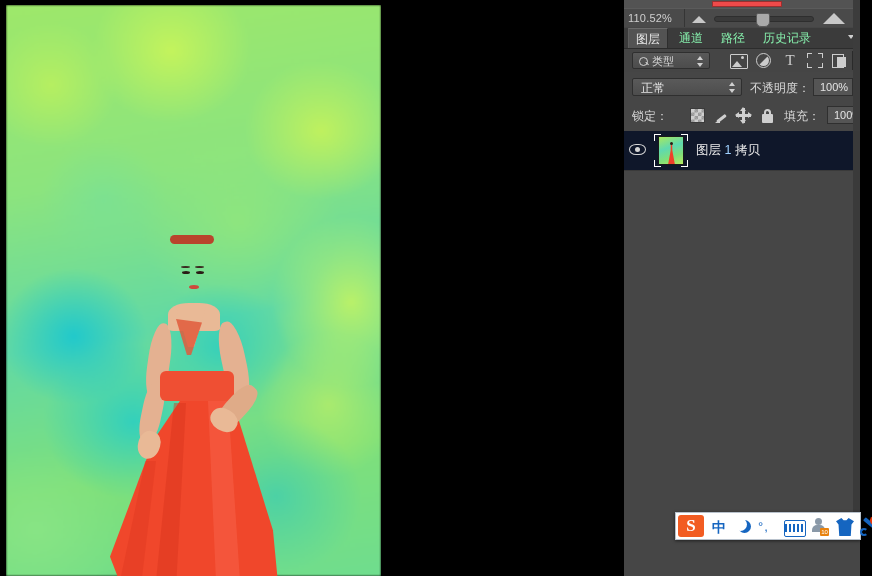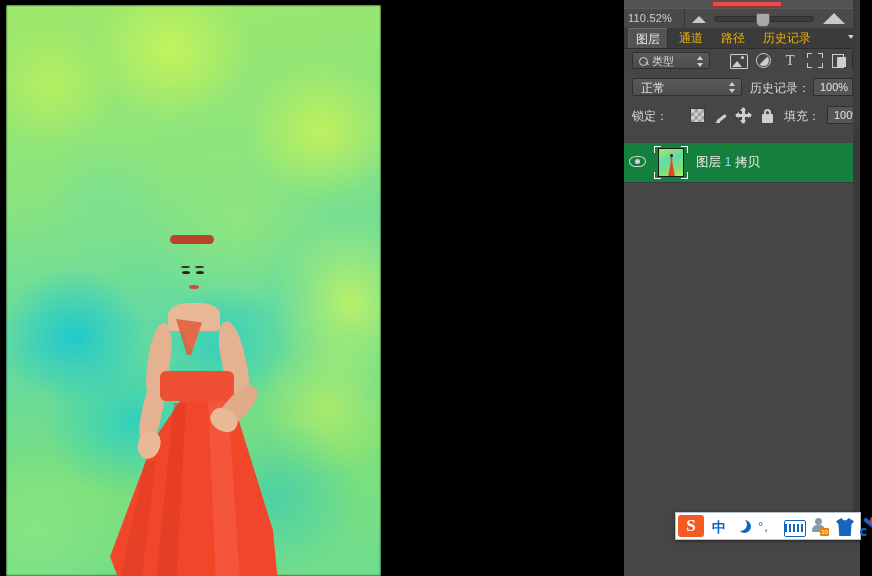--- a/index.html
+++ b/index.html
@@ -106,21 +106,21 @@
   .slider-thumb{position:absolute;left:132px;top:4px;width:12px;height:12px;background:#a9a9a9;
                 border:1px solid #5a5a5a;border-radius:2px 2px 5px 5px;}
   .grip{position:absolute;left:232px;top:8px;width:11px;height:10px;
         background-image:
           radial-gradient(circle at 1px 1px,#8a8a8a 1px,transparent 1px);
         background-size:3px 3px;opacity:.85;}
 
   
   .tabrow{position:absolute;left:624px;top:28px;width:248px;height:21px;background:#3b3b3b;
           border-bottom:1px solid #2c2c2c;box-sizing:border-box;}
-  .tab{position:absolute;top:0;height:20px;line-height:20px;font-size:12px;color:#eab308;
+  .tab{position:absolute;top:0;height:20px;line-height:20px;font-size:12px;color:#86efac;
        padding:0 7px;white-space:nowrap;}
   .tab.active{background:#535353;color:#e8e8e8;border-top:1px solid #6a6a6a;
               border-left:1px solid #5e5e5e;border-right:1px solid #2e2e2e;box-sizing:border-box;}
   .panel-menu{position:absolute;right:8px;top:5px;width:16px;height:11px;}
   .panel-menu i{position:absolute;left:5px;width:11px;height:1px;background:#cfcfcf;}
   .panel-menu i:nth-child(1){top:1px;}
   .panel-menu i:nth-child(2){top:4px;}
   .panel-menu i:nth-child(3){top:7px;}
   .panel-menu .caret{position:absolute;left:0;top:2px;width:0;height:0;
        border-left:3px solid transparent;border-right:3px solid transparent;
@@ -235,21 +235,21 @@
       text-align:center;font-size:11px;color:#e4e4e4;}
   .fill-drop{position:absolute;left:231px;top:1px;width:17px;height:18px;
       background:linear-gradient(#5c5c5c,#4e4e4e);border:1px solid #2f2f2f;box-sizing:border-box;}
   .fill-drop::after{content:"";position:absolute;left:4px;top:7px;width:0;height:0;
       border-left:4px solid transparent;border-right:4px solid transparent;
       border-top:4px solid #cfcfcf;}
 
   
   .layerlist{position:absolute;left:624px;top:131px;width:229px;height:400px;background:#464646;}
   .layer-row{position:relative;height:39px;border-bottom:1px solid #3a3a3a;background:#464646;}
-  .layer-row.sel{background:#15803d;margin-top:12px;}
+  .layer-row.sel{background:#0f172a;}
   .eye-cell{position:absolute;left:0;top:0;width:28px;height:38px;}
   .eye{position:absolute;left:5px;top:13px;width:17px;height:11px;}
   .eye .out{position:absolute;inset:0;border:1.5px solid #d5d5d5;border-radius:50% / 60%;box-sizing:border-box;}
   .eye .pup{position:absolute;left:6px;top:3px;width:5px;height:5px;border-radius:50%;background:#d5d5d5;}
   .eye-empty{position:absolute;left:5px;top:12px;width:13px;height:13px;border:1.5px solid #6e6e6e;
       box-sizing:border-box;background:#3f3f3f;}
   .thumb-cell{position:absolute;left:30px;top:3px;width:34px;height:33px;}
   .thumb{position:absolute;left:4px;top:2px;width:26px;height:29px;
       background:linear-gradient(160deg,#a8e85f 0%,#5fd9b0 40%,#7fe07a 70%,#b6ec62 100%);
       border:1px solid #1a1a1a;box-sizing:border-box;overflow:hidden;}
@@ -402,21 +402,21 @@
   </div>
 
   <div class="blendrow">
     <div class="blend-select">
       <span class="blend-label">正常</span>
       <div class="b-arrows">
         <div class="up"></div>
           <div class="dn"></div>
       </div>
     </div>
-    <span class="op-label">历史记录：</span>
+    <span class="op-label">不透明度：</span>
     <div class="op-box">
       <span class="op-val">100%</span>
     </div>
     <div class="op-drop"></div>
   </div>
 
   <div class="lockrow">
     <span class="lock-label">锁定：</span>
     <div class="lk lk-check"></div>
     <div class="lk lk-brush">

